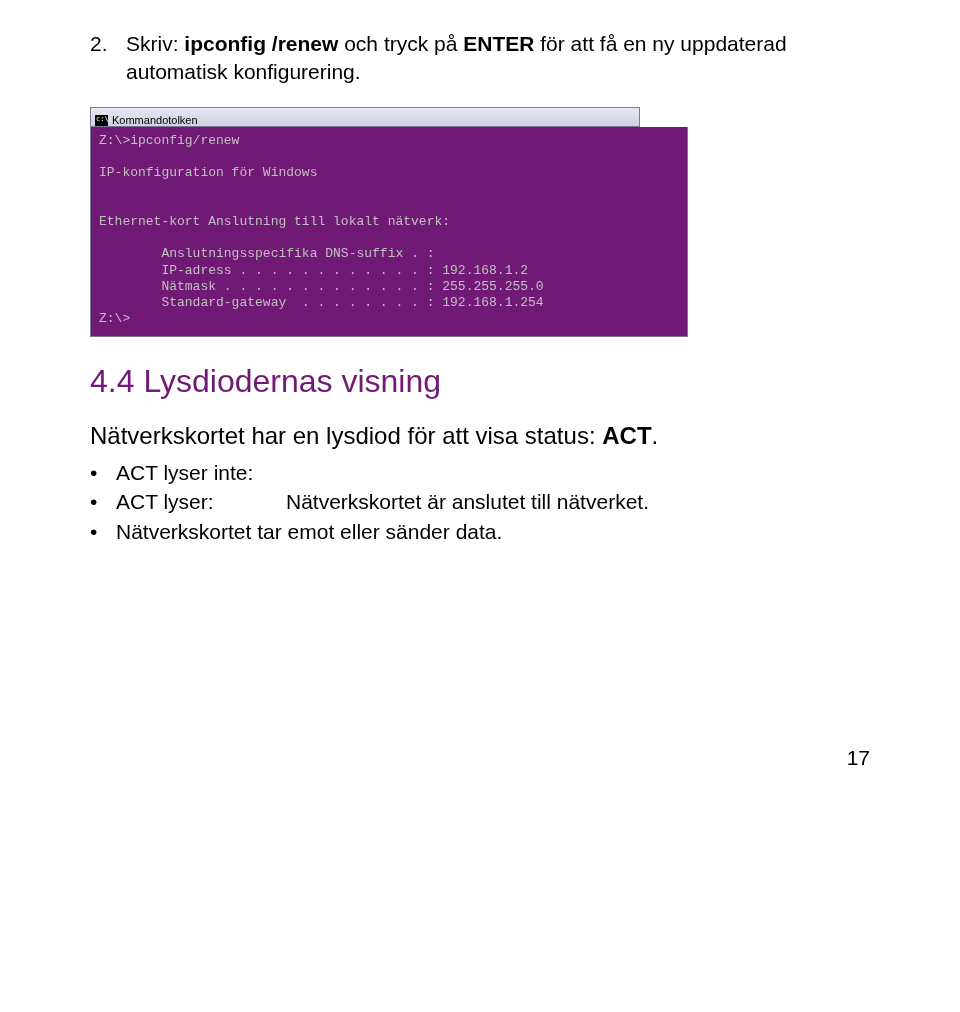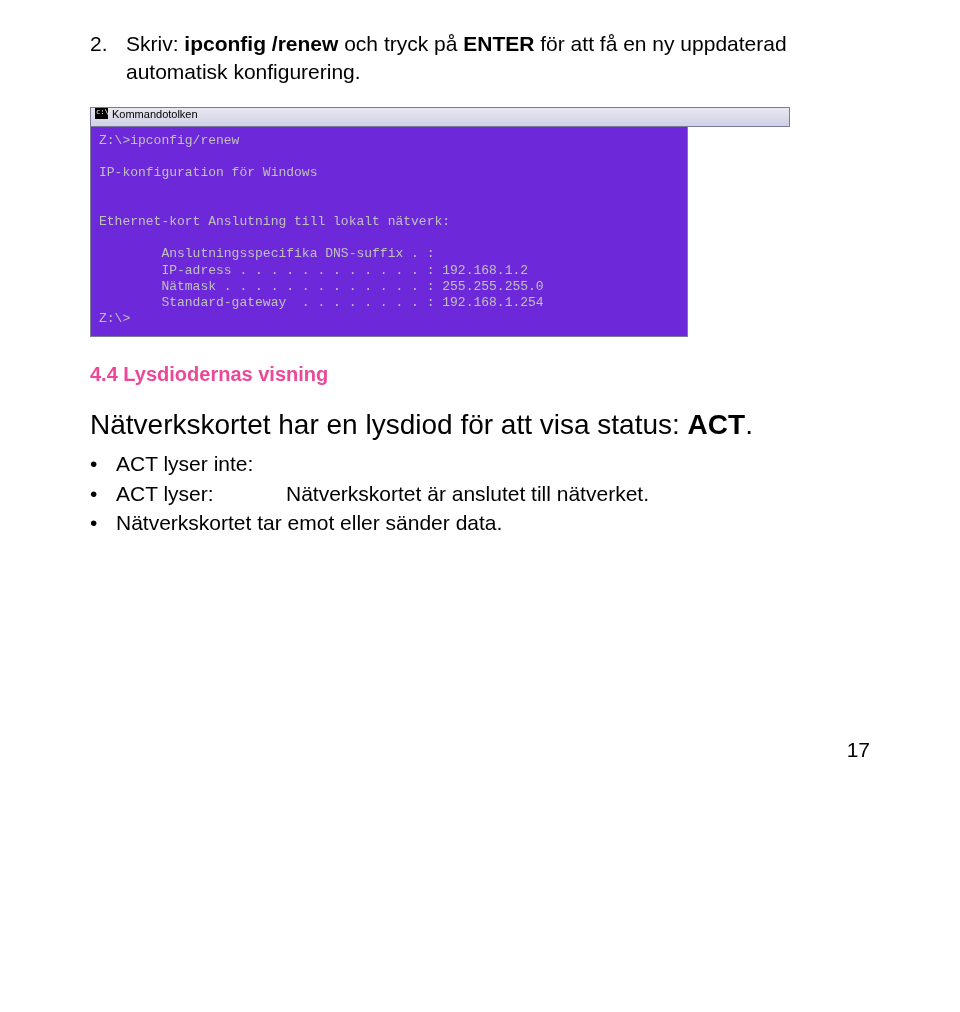--- a/index.html
+++ b/index.html
@@ -26,26 +26,26 @@
     margin-bottom: 6px;
   }
   ol.steps > li .num {
     min-width: 36px;
   }
   .bold { font-weight: bold; }
   .terminal-wrap {
     margin: 14px 0 24px 0;
   }
   .titlebar {
-    width: 700px;
+    width: 550px;
     height: 20px;
     background: linear-gradient(#e8e8f0,#cfd0e4);
     border: 1px solid #7a7a9a;
     display: flex;
-    align-items: flex-start;
+    align-items: flex-end;
     font-size: 11px;
     padding: 0 4px;
     box-sizing: border-box;
     font-family: "MS Sans Serif", Tahoma, Arial, sans-serif;
     color: #000;
   }
   .titlebar .cicon {
     width: 13px;
     height: 11px;
     background: #000;
@@ -55,21 +55,21 @@
   .titlebar .cicon::after {
     content: "c:\\";
     color: #fff;
     font-size: 7px;
     position: absolute;
     left: 1px;
     top: 0;
     font-family: monospace;
   }
   .terminal {
-    background: #6d28d9;
+    background: #701a75;
     color: #c0c0c0;
     font-family: "Lucida Console", "Courier New", monospace;
     font-size: 13px;
     line-height: 1.25;
     padding: 6px 8px 8px 8px;
     white-space: pre;
     border: 1px solid #7a7a9a;
     border-top: none;
     width: 598px;
     box-sizing: border-box;
@@ -78,27 +78,27 @@
     font-size: 21px;
     line-height: 1.35;
     margin: 0 0 22px 0;
   }
   .p1 .num {
     display: inline-block;
     width: 36px;
     vertical-align: top;
   }
   h2.section {
-    font-size: 20px;
-    font-weight: bold;
-    color: #ec4899;
+    font-size: 32px;
+    font-weight: normal;
+    color: #701a75;
     margin: 26px 0 20px 0;
   }
   .body-text {
-    font-size: 28px;
+    font-size: 24px;
     line-height: 1.35;
     margin: 0 0 6px 0;
   }
   ul.bullets {
     list-style: none;
     padding: 0;
     margin: 0;
   }
   ul.bullets > li {
     font-size: 21px;

